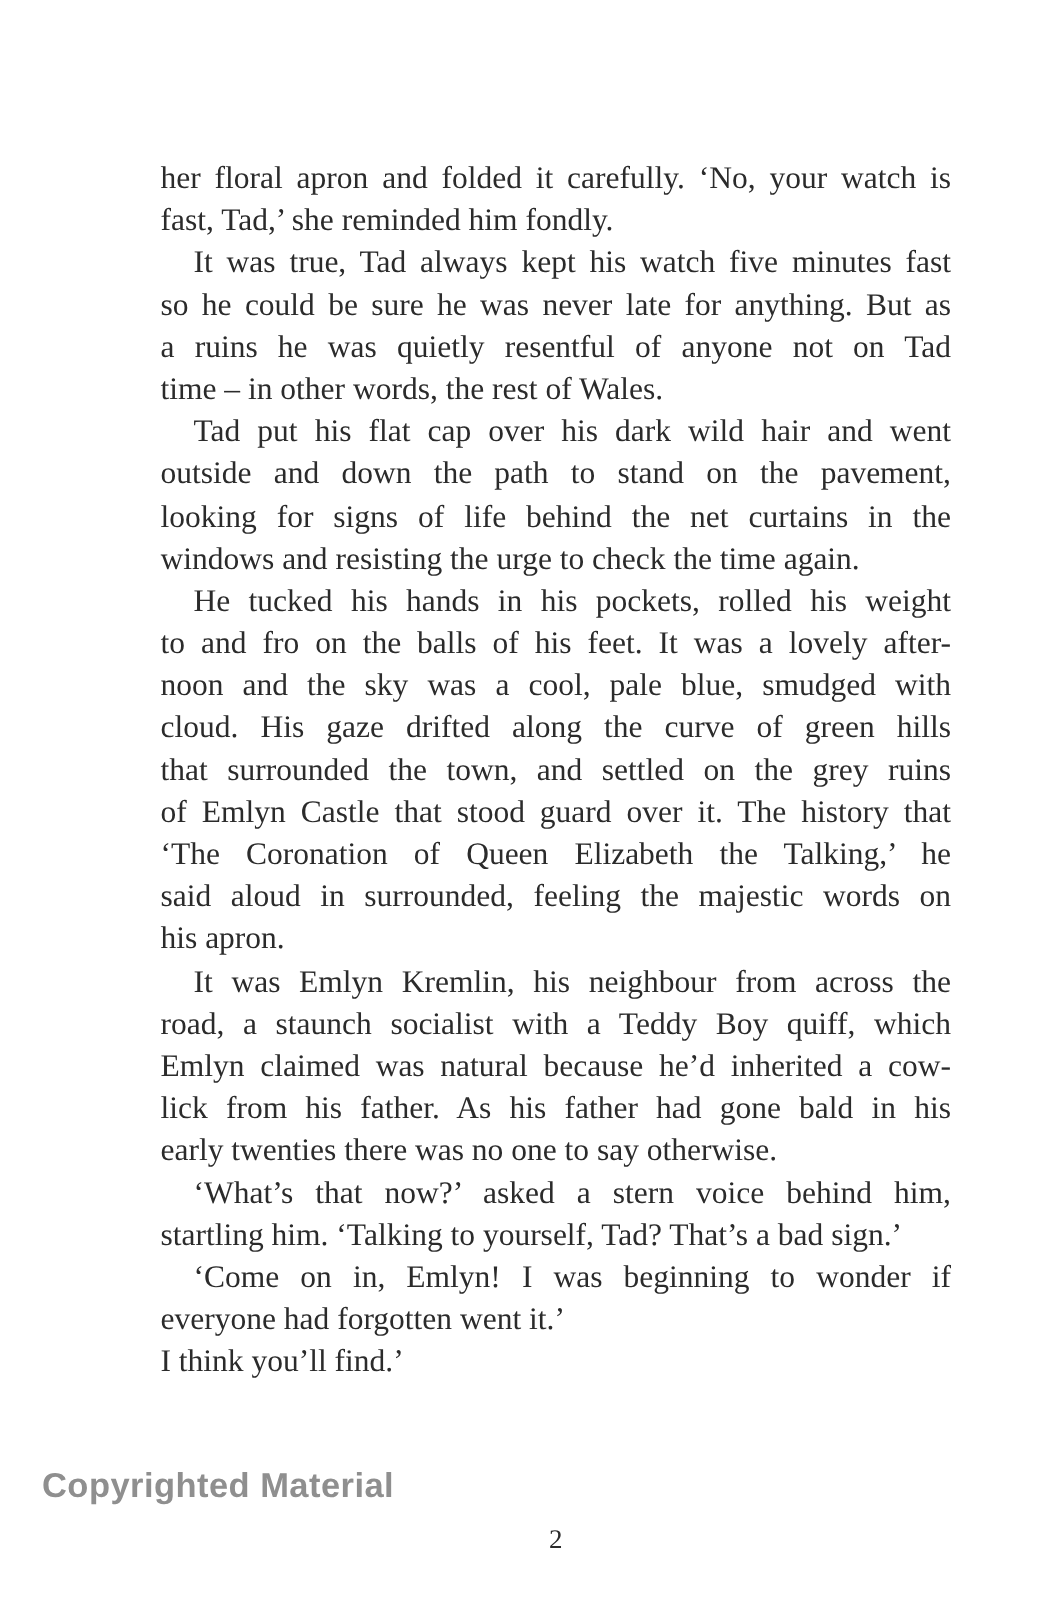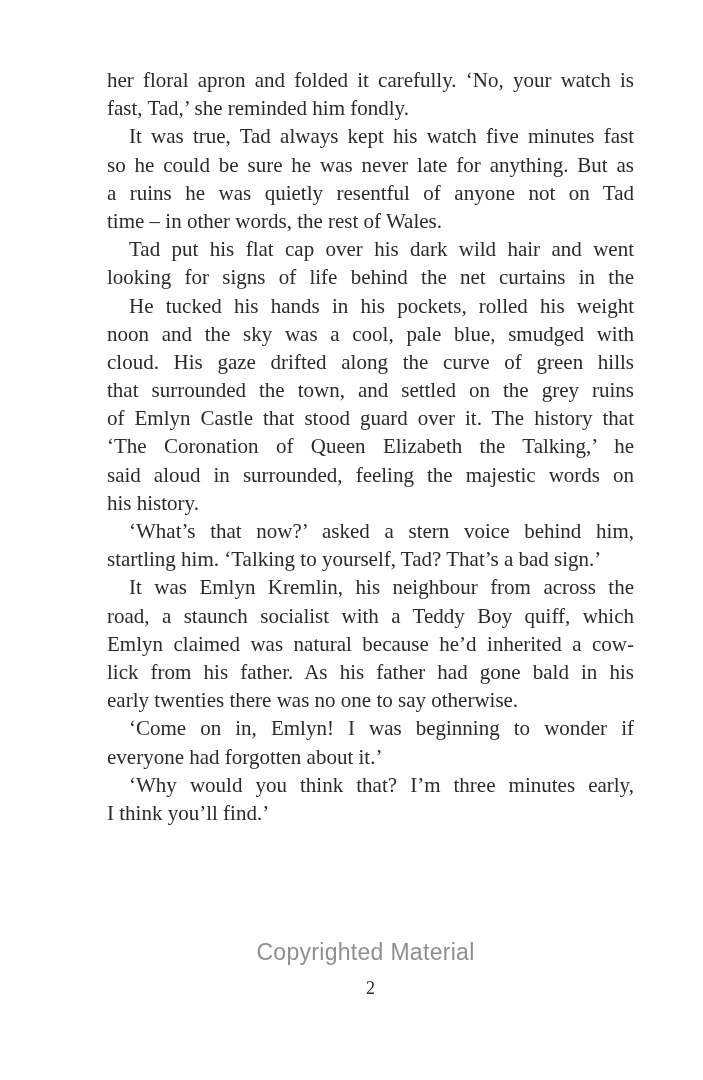--- a/index.html
+++ b/index.html
@@ -9,20 +9,21 @@
     width: 703px;
     height: 1080px;
     position: relative;
     overflow: hidden;
     font-family: "Liberation Serif", "DejaVu Serif", serif;
   }
   .book-page {
     position: absolute;
     inset: 0;
     background: #ffffff;
+    margin-top: 38px;
   }
   .text-block {
     position: absolute;
     left: 107px;
     top: 66px;
     width: 527px;
     font-size: 21px;
     line-height: 28.2px;
     color: #2b2b2b;
     word-spacing: -0.5px;
@@ -37,23 +38,23 @@
   .line.indent { padding-left: 22px; }
   .line.last {
     text-align-last: left;
     word-spacing: normal;
   }
   .watermark {
     position: absolute;
     left: 0;
     top: 939px;
     width: 703px;
-    text-align: center;
+    text-align: left;
     font-family: "Liberation Sans", "DejaVu Sans", sans-serif;
-    font-weight: normal;
+    font-weight: bold;
     font-size: 23px;
     letter-spacing: 0.3px;
     color: #8f8f8f;
     padding-left: 28px;
   }
   .page-number {
     position: absolute;
     left: 107px;
     top: 978px;
     width: 527px;
@@ -72,47 +73,49 @@
         <div class="line last">fast, Tad,’ she reminded him fondly.</div>
       </div>
       <div class="paragraph">
         <div class="line indent">It was true, Tad always kept his watch five minutes fast</div>
         <div class="line">so he could be sure he was never late for anything. But as</div>
         <div class="line">a ruins he was quietly resentful of anyone not on Tad</div>
         <div class="line last">time – in other words, the rest of Wales.</div>
       </div>
       <div class="paragraph">
         <div class="line indent">Tad put his flat cap over his dark wild hair and went</div>
+        <div class="line">outside and down the path to stand on the pavement,</div>
         <div class="line">looking for signs of life behind the net curtains in the</div>
+        <div class="line last">windows and resisting the urge to check the time again.</div>
       </div>
       <div class="paragraph">
         <div class="line indent">He tucked his hands in his pockets, rolled his weight</div>
+        <div class="line">to and fro on the balls of his feet. It was a lovely after-</div>
         <div class="line">noon and the sky was a cool, pale blue, smudged with</div>
         <div class="line">cloud. His gaze drifted along the curve of green hills</div>
         <div class="line">that surrounded the town, and settled on the grey ruins</div>
         <div class="line">of Emlyn Castle that stood guard over it. The history that</div>
         <div class="line">‘The Coronation of Queen Elizabeth the Talking,’ he</div>
         <div class="line">said aloud in surrounded, feeling the majestic words on</div>
-        <div class="line last">his history.</div>
-      </div>
-      <div class="paragraph">
-        <div class="line indent">‘What’s that now?’ asked a stern voice behind him,</div>
-        <div class="line last">startling him. ‘Talking to yourself, Tad? That’s a bad sign.’</div>
+        <div class="line last">his apron.</div>
       </div>
       <div class="paragraph">
         <div class="line indent">It was Emlyn Kremlin, his neighbour from across the</div>
         <div class="line">road, a staunch socialist with a Teddy Boy quiff, which</div>
         <div class="line">Emlyn claimed was natural because he’d inherited a cow-</div>
         <div class="line">lick from his father. As his father had gone bald in his</div>
         <div class="line last">early twenties there was no one to say otherwise.</div>
       </div>
       <div class="paragraph">
-        <div class="line indent">‘Come on in, Emlyn! I was beginning to wonder if</div>
-        <div class="line last">everyone had forgotten about it.’</div>
+        <div class="line indent">‘What’s that now?’ asked a stern voice behind him,</div>
+        <div class="line last">startling him. ‘Talking to yourself, Tad? That’s a bad sign.’</div>
       </div>
       <div class="paragraph">
-        <div class="line indent">‘Why would you think that? I’m three minutes early,</div>
+        <div class="line indent">‘Come on in, Emlyn! I was beginning to wonder if</div>
+        <div class="line last">everyone had forgotten went it.’</div>
+      </div>
+      <div class="paragraph">
         <div class="line last">I think you’ll find.’</div>
       </div>
     </div>
   <div class="watermark">Copyrighted Material</div>
   <div class="page-number">2</div>
 </div>
 
 </body></html>

